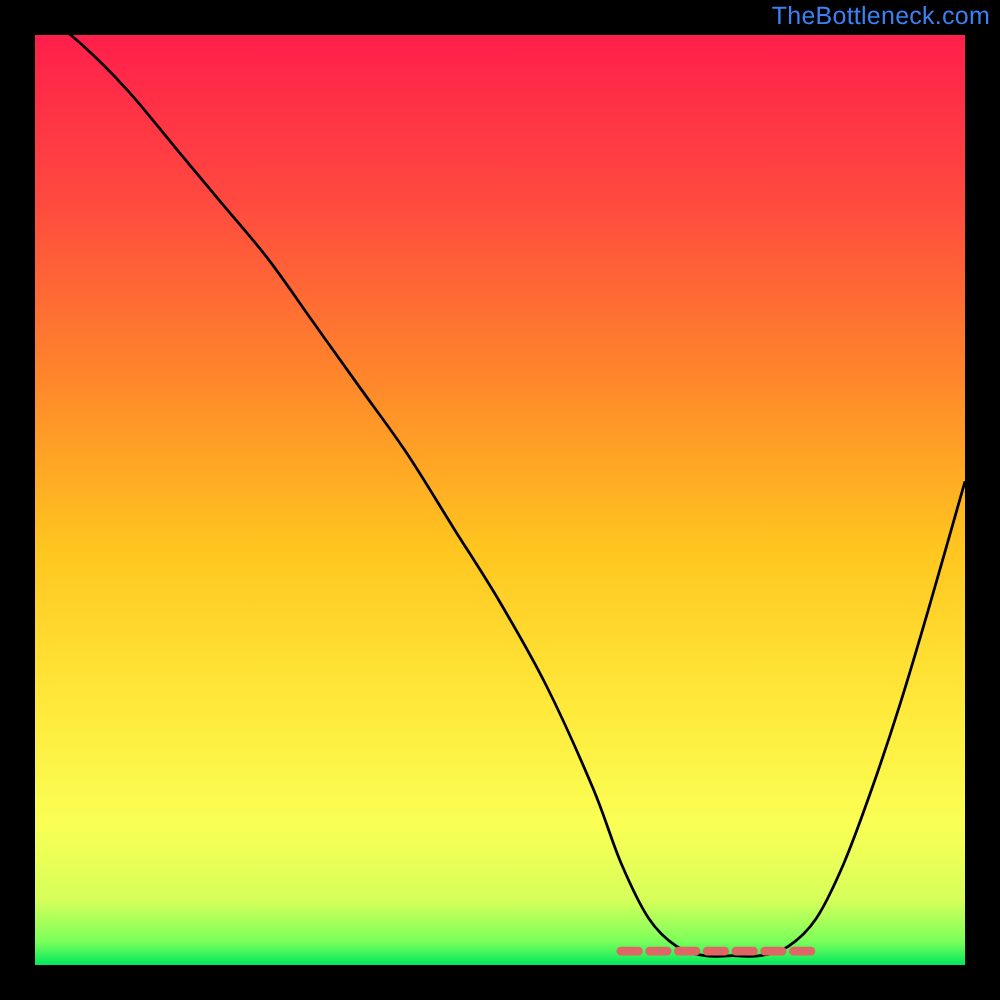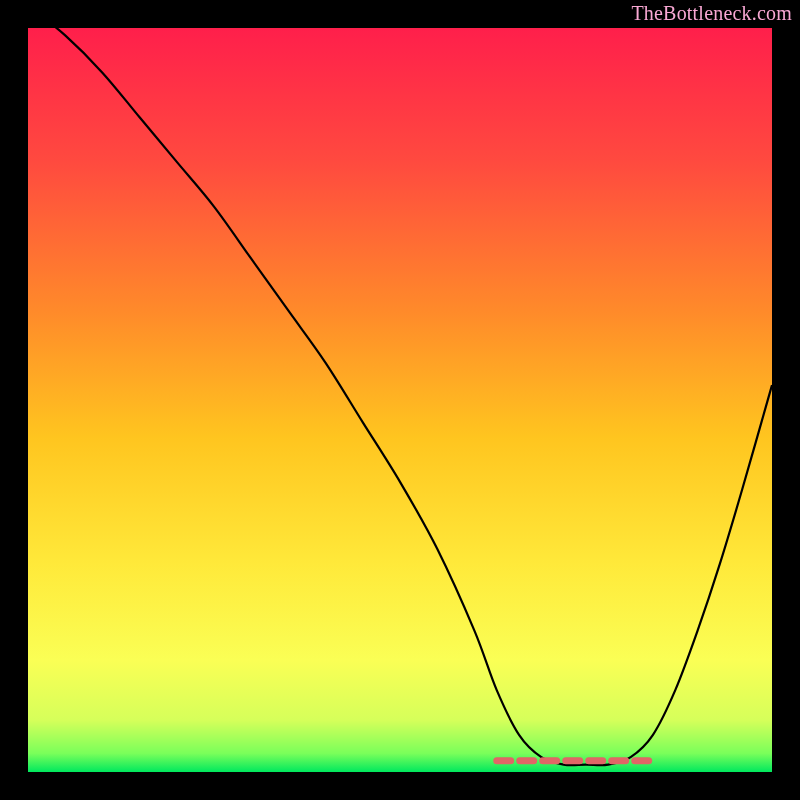--- a/index.html
+++ b/index.html
@@ -14,26 +14,25 @@
   .canvas-wrap {
     position: relative;
     width: 800px;
     height: 800px;
     background: #000;
   }
   .watermark {
     position: absolute;
     top: 2px;
     right: 8px;
-    color: #f9a8d4;
+    color: #3b82f6;
     font-size: 20px;
     font-weight: 500;
     letter-spacing: 0.2px;
     z-index: 5;
-    font-family: Liberation Serif, serif;
   }
   svg {
     position: absolute;
     top: 0;
     left: 0;
   }
 </style>
 </head>
 <body>
 

